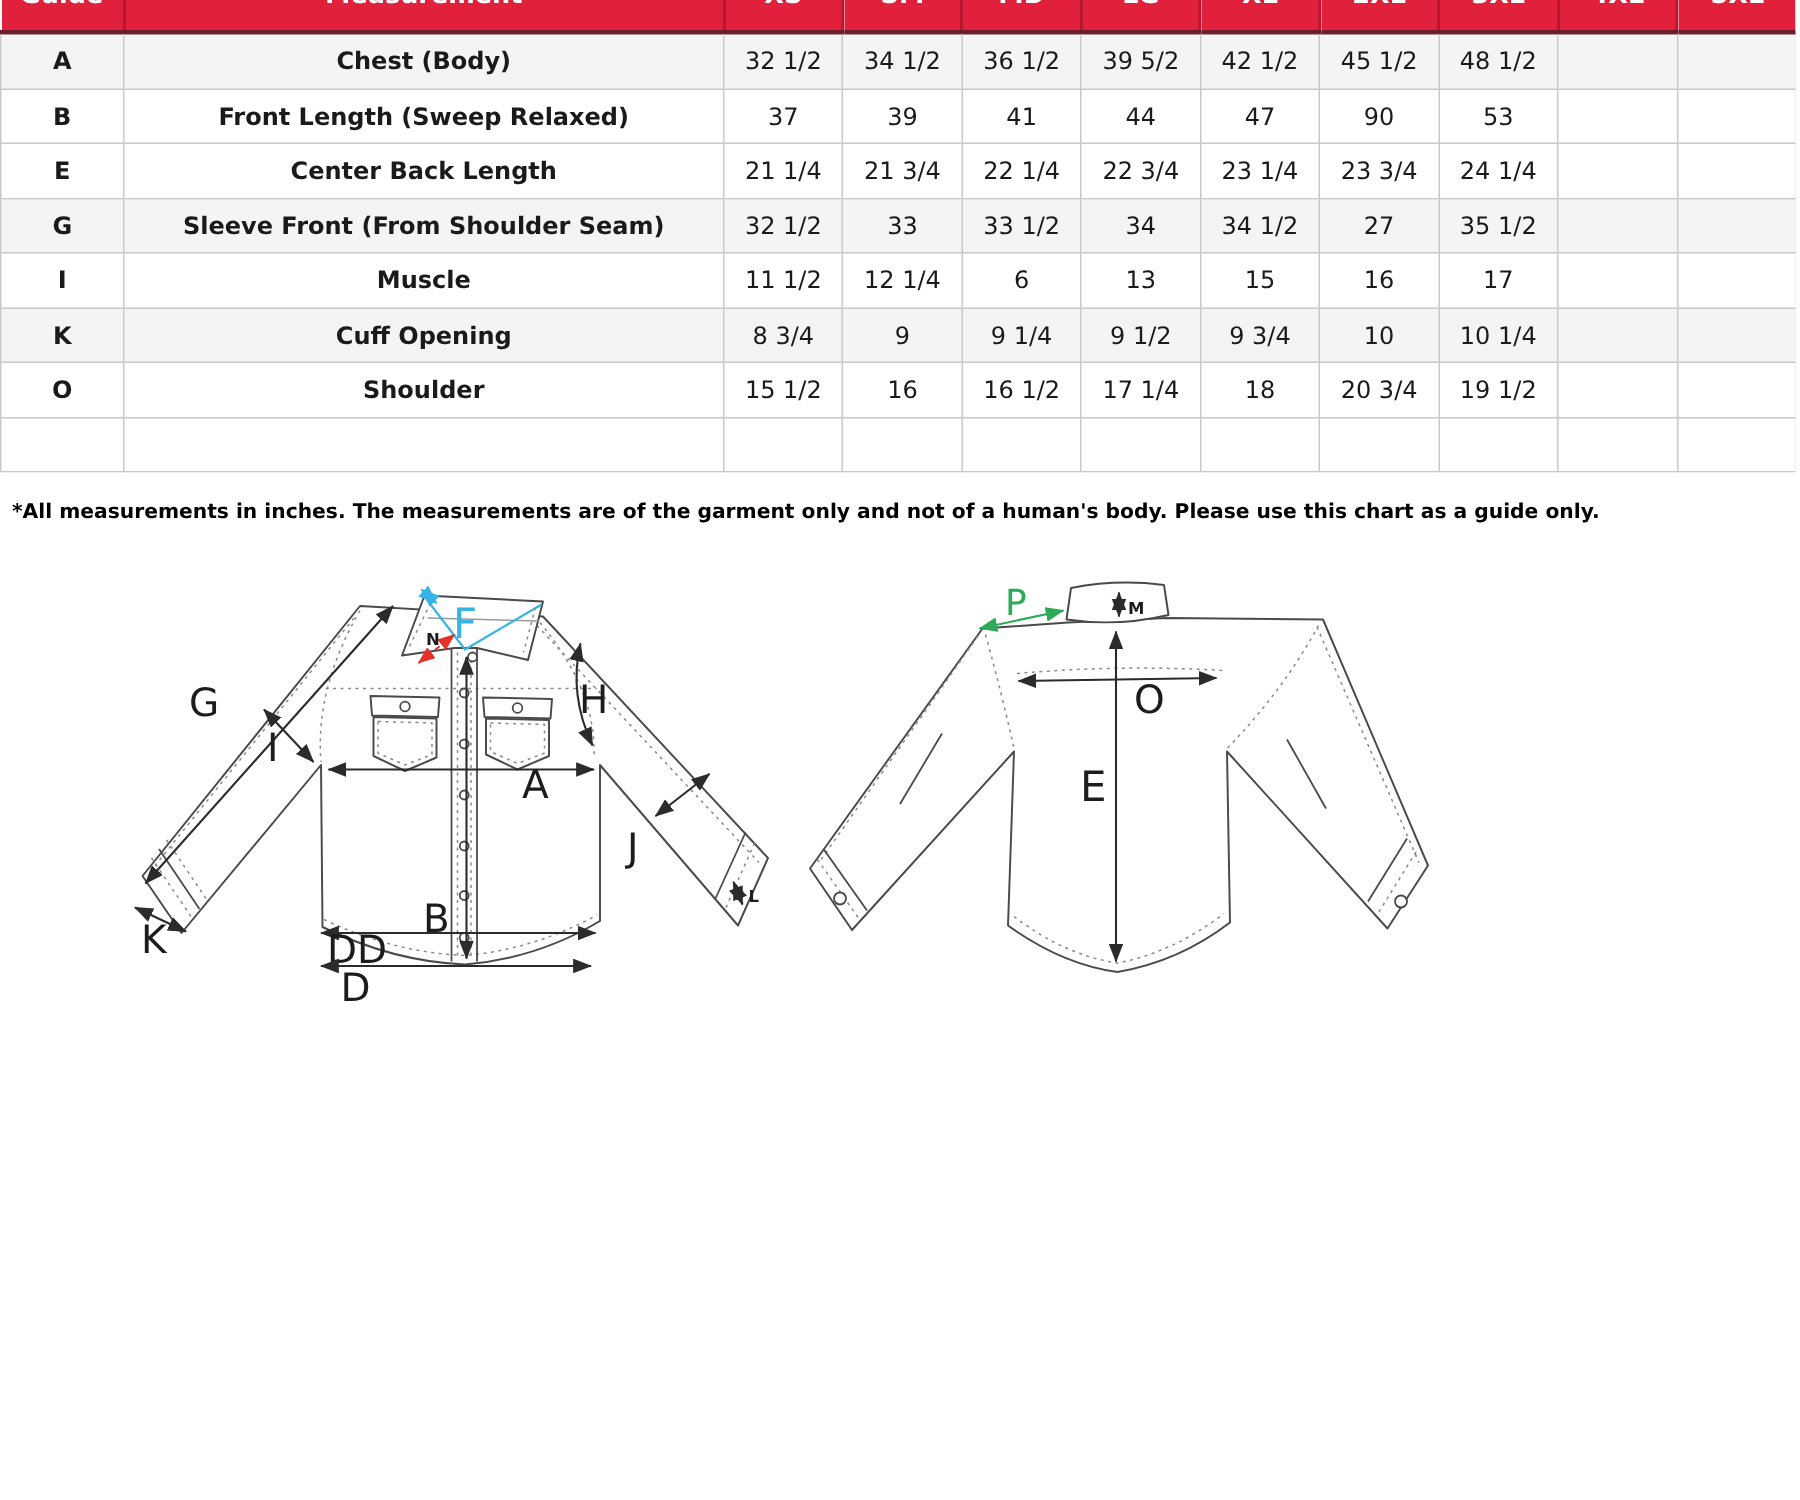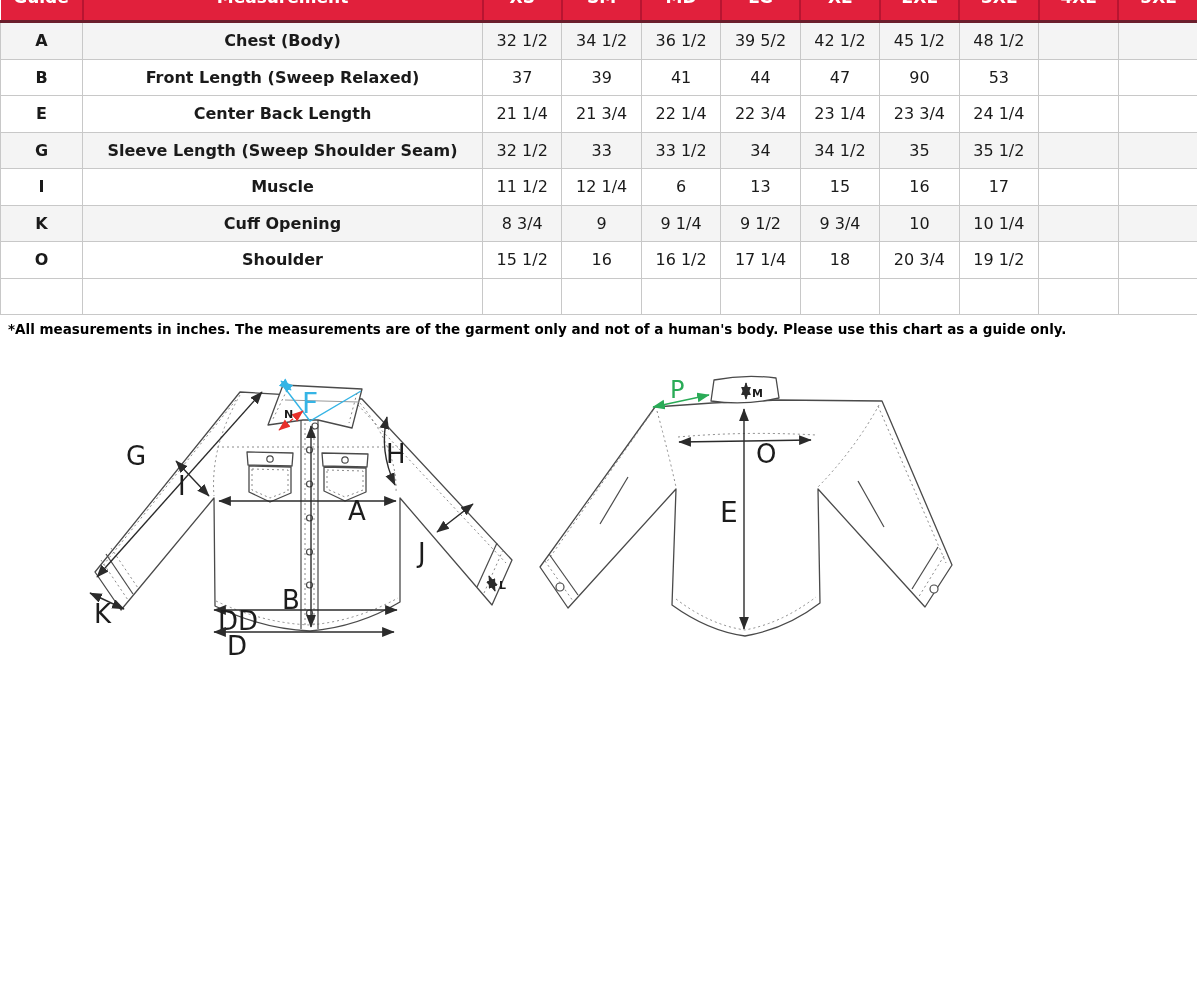--- a/index.html
+++ b/index.html
@@ -21,21 +21,21 @@
     overflow:hidden;white-space:nowrap;
   }
   table.size-chart th:last-child{border-right:none;}
   table.size-chart td{
     border:1px solid #c8c8c8;text-align:center;height:35.5px;
     padding:0 2px;overflow:hidden;white-space:nowrap;background:#ffffff;
   }
   table.size-chart tr.shaded td{background:#f4f4f4;}
   table.size-chart td.guide,table.size-chart td.measure{font-weight:bold;}
   .note{
-    font-size:13.5px;font-weight:bold;margin:6px 0 0 8px;color:#000;
+    font-size:13.5px;font-weight:bold;margin:18px 0 0 8px;color:#000;
   }
   svg.garment{display:block;margin-top:22px;}
   .art{fill:#ffffff;stroke:#4a4a4a;stroke-width:1.3;stroke-linejoin:round;}
   .artline{fill:none;stroke:#4a4a4a;stroke-width:1.2;stroke-linejoin:round;}
   .fold{fill:none;stroke:#9a9a9a;stroke-width:1;}
   .stitch{fill:none;stroke:#8a8a8a;stroke-width:1;stroke-dasharray:2 3;}
   .dim{fill:none;stroke:#2b2b2b;stroke-width:1.4;}
   .dim-c{fill:none;stroke:#35b4e5;stroke-width:1.4;}
   .dim-r{fill:none;stroke:#e8302a;stroke-width:1.3;stroke-dasharray:4 3;}
   .dim-g{fill:none;stroke:#2aab57;stroke-width:1.4;}
@@ -111,27 +111,27 @@
         <td>22 1/4</td>
         <td>22 3/4</td>
         <td>23 1/4</td>
         <td>23 3/4</td>
         <td>24 1/4</td>
         <td></td>
         <td></td>
       </tr>
       <tr class="shaded">
         <td class="guide">G</td>
-        <td class="measure">Sleeve Length (Sweep Shoulder Seam)</td>
+        <td class="measure">Sleeve Front (From Shoulder Seam)</td>
         <td>32 1/2</td>
         <td>33</td>
         <td>33 1/2</td>
         <td>34</td>
         <td>34 1/2</td>
-        <td>35</td>
+        <td>27</td>
         <td>35 1/2</td>
         <td></td>
         <td></td>
       </tr>
       <tr>
         <td class="guide">I</td>
         <td class="measure">Muscle</td>
         <td>11 1/2</td>
         <td>12 1/4</td>
         <td>6</td>

